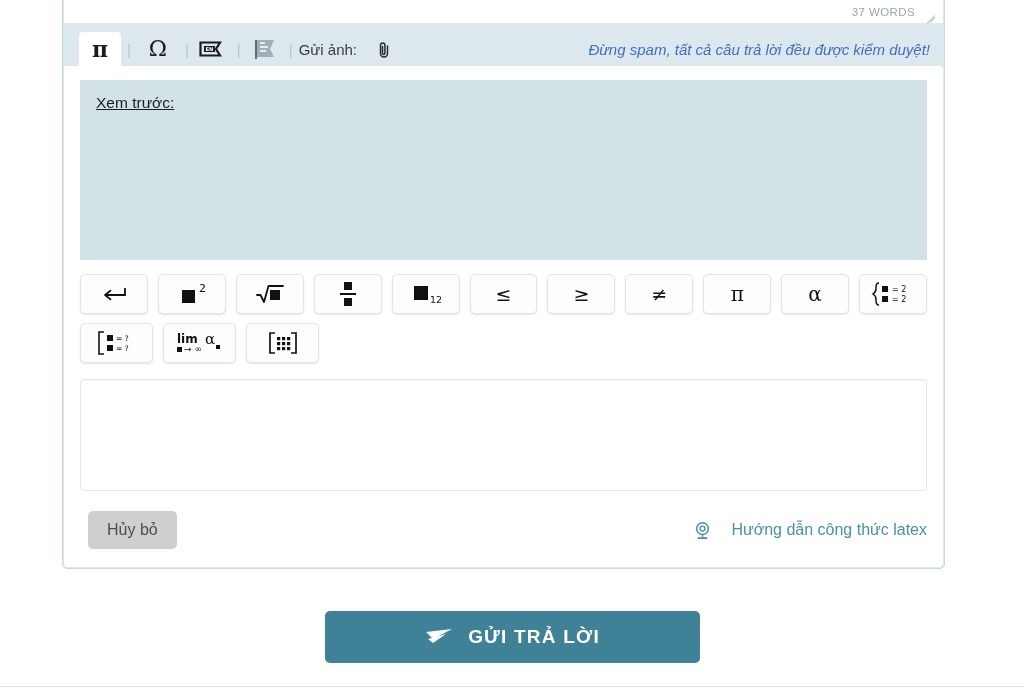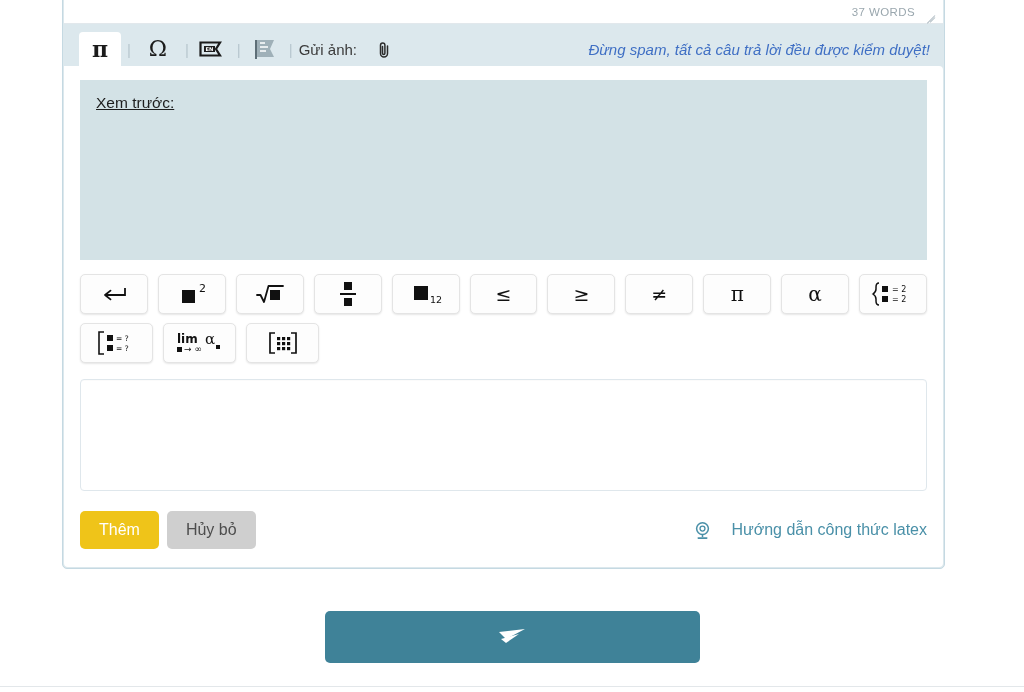--- a/index.html
+++ b/index.html
@@ -455,21 +455,20 @@
           </button>
 
         </div>
       </div>
 
       
       <textarea class="latex-input" placeholder="" style=""></textarea>
 
       
       <div class="action-row">
-        <button class="btn-add">Thêm</button>
         <button class="btn-cancel">Hủy bỏ</button>
 
         <a class="latex-help">
           <svg width="19" height="19" viewBox="0 0 20 20">
             <circle cx="10" cy="8" r="6.2" fill="none" stroke="#4a90a8" stroke-width="1.6"></circle>
             <circle cx="10" cy="8" r="2.6" fill="none" stroke="#4a90a8" stroke-width="1.4"></circle>
             <path d="M10 14.2 V17" stroke="#4a90a8" stroke-width="1.6"></path>
             <path d="M5.5 18 H14.5" stroke="#4a90a8" stroke-width="1.7" stroke-linecap="round"></path>
           </svg>
           <span>Hướng dẫn công thức latex</span>
@@ -478,18 +477,19 @@
 
     </div>
   </div>
 
   <div class="submit-wrap">
     <button class="btn-submit">
       <svg width="30" height="22" viewBox="0 0 30 22">
         <path d="M2 6 L28 3 L9 13 Z" fill="#ffffff"></path>
         <path d="M4 13 L22 8 L9 17 Z" fill="#ffffff"></path>
       </svg>
+      <span>GỬI TRẢ LỜI</span>
     </button>
   </div>
 
   <div class="bottom-rule"></div>
 
 </div>
 
 </body></html>

